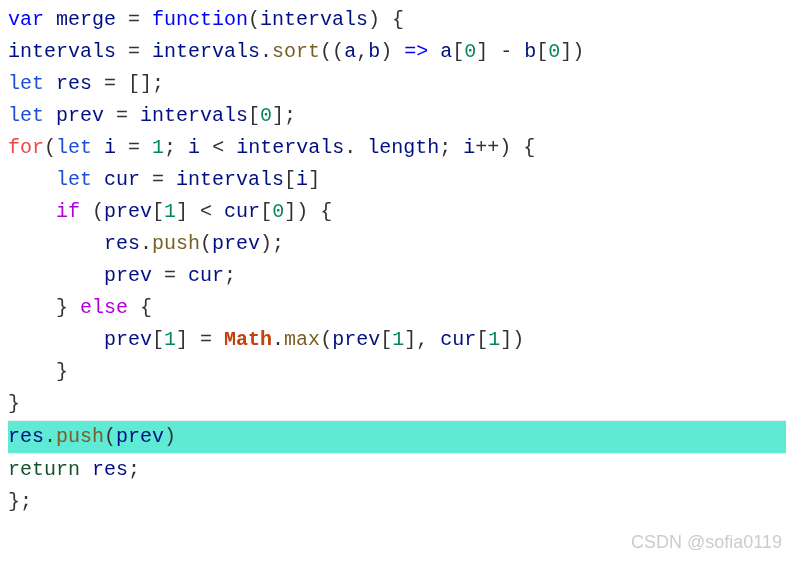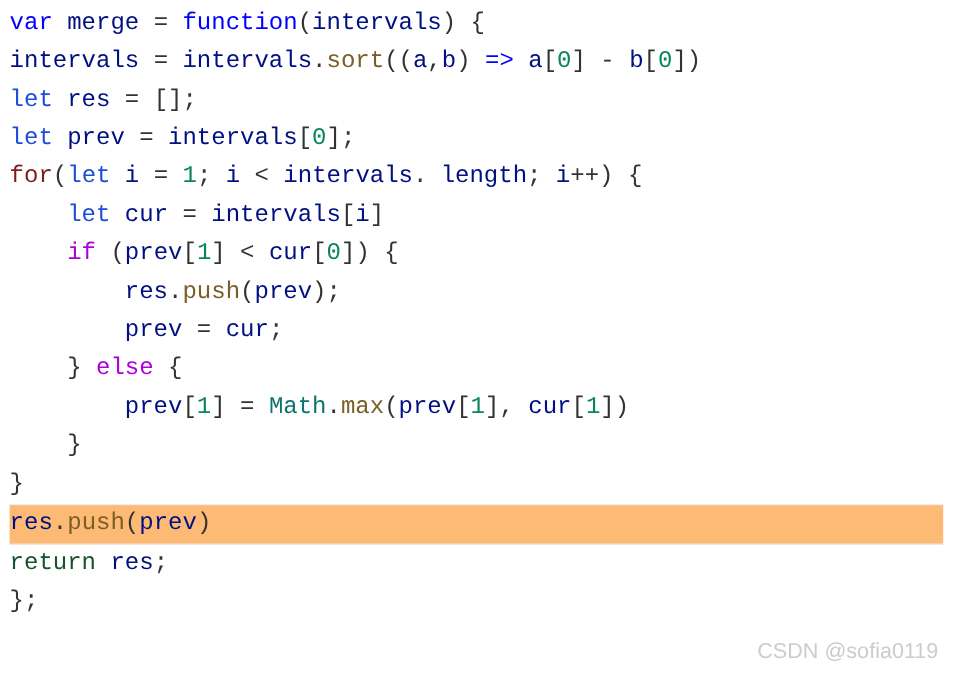--- a/index.html
+++ b/index.html
@@ -13,34 +13,34 @@
       position: relative;
       width: 794px;
       height: 565px;
     }
     .code-block { white-space: pre; }
     .kw-var { color: #0000ff; }
     .kw-let { color: #1d4ed8; }
     .kw-function { color: #0000ff; }
     .kw-if { color: #af00db; }
     .kw-else { color: #af00db; text-align: center; }
-    .kw-for { color: #7f1d1d; }
+    .kw-for { color: #ef4444; }
     .kw-return { color: #14532d; }
     .number { color: #098658; }
     .identifier { color: #001080; }
-    .type { color: #0f766e; }
+    .type { color: #c2410c; font-weight: bold; }
     .method { color: #795e26; }
     .punct { color: #333333; }
     .prop { color: #001080; margin-left: 11px; }
     .param { color: #001080; }
     .line {
       position: relative;
     }
     .line.highlighted {
-      background: #fdba74;
+      background: #5eead4;
       border-top: 1px solid #eeeeee;
       border-bottom: 1px solid #eeeeee;
     }
     .watermark {
       position: absolute;
       bottom: 8px;
       right: 12px;
       font-size: 18px;
       color: #cccccc;
       font-family: Arial, sans-serif;

